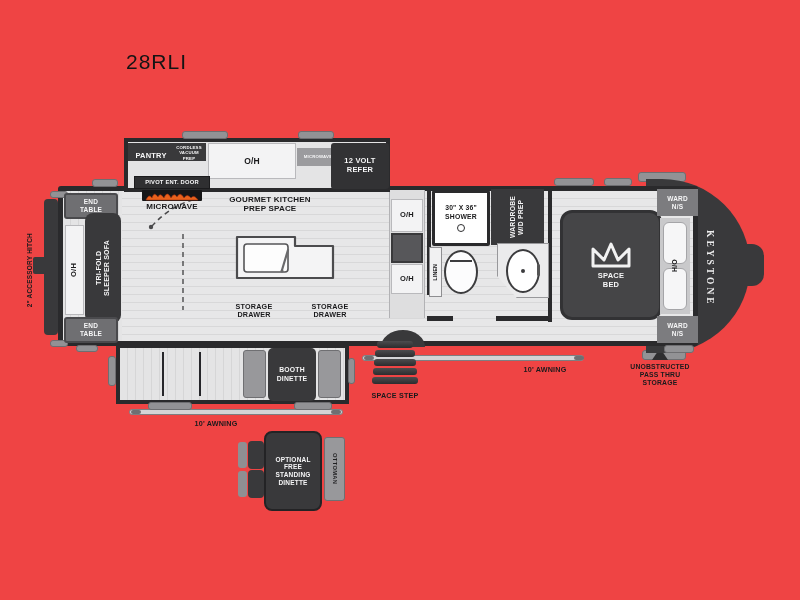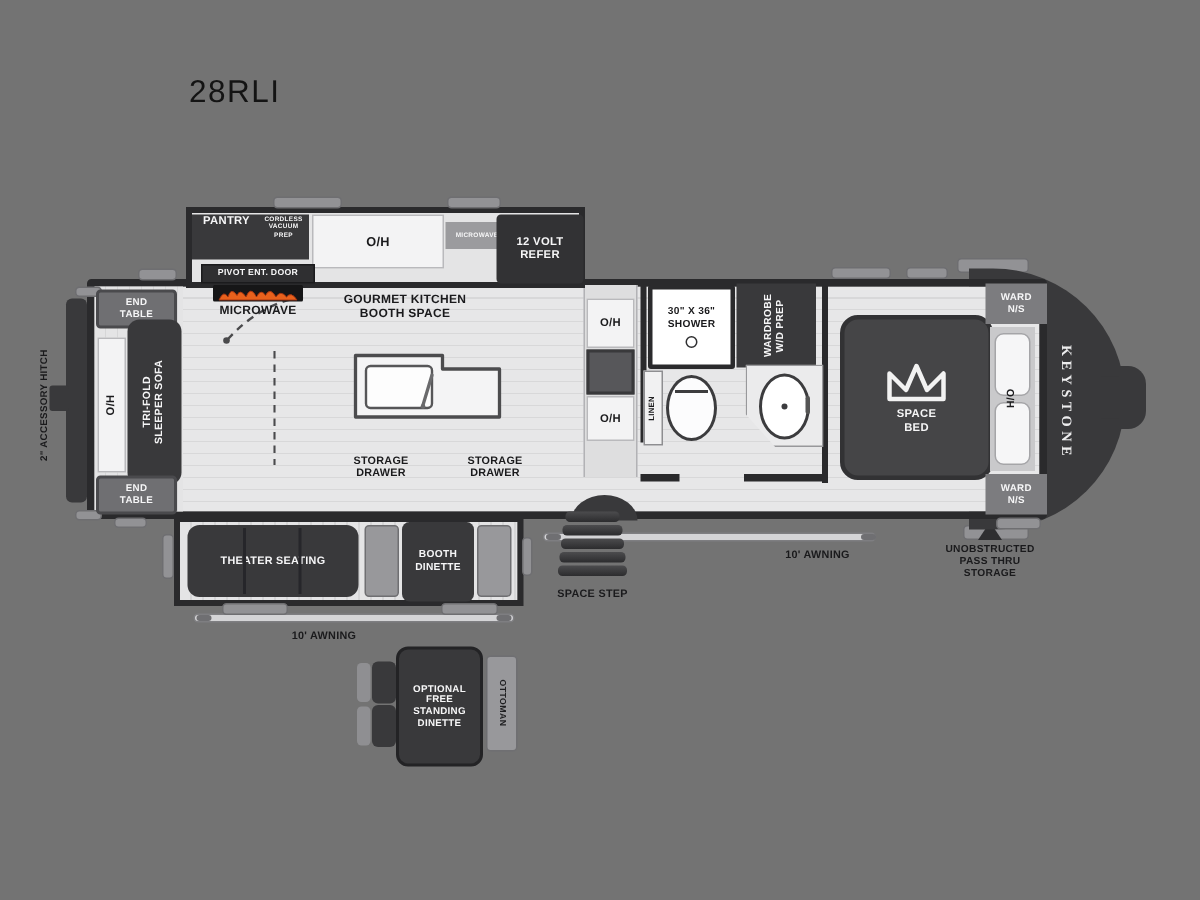--- a/index.html
+++ b/index.html
@@ -1,16 +1,16 @@
 <!DOCTYPE html>
 <html><head>
 <meta charset="utf-8">
 <style>
   html,body{margin:0;padding:0;background:#fff;}
-  .canvas{position:relative;width:800px;height:600px;background:#737373;overflow:hidden;
+  .canvas{position:relative;width:800px;height:600px;background:#ef4444;overflow:hidden;
           font-family:"Liberation Sans",sans-serif;}
   .abs{position:absolute;box-sizing:border-box;}
   .flex{display:flex;align-items:center;justify-content:center;text-align:center;}
   .lbl{font-weight:bold;color:#1a1a1c;line-height:1.18;letter-spacing:.2px;text-align:center;}
   .wlbl{font-weight:bold;color:#f6f6f7;line-height:1.18;letter-spacing:.2px;text-align:center;}
   .vert{writing-mode:vertical-rl;transform:rotate(180deg);}   
   .vertcw{writing-mode:vertical-rl;}                           
   .darkbox{background:#39393b;}
   .graybox{background:#7c7c7f;}
   .whitebox{background:#f3f3f4;border:1px solid #b9b9bc;}
@@ -65,21 +65,21 @@
   <div class="abs flex darkbox" style="left:85px;top:213px;width:36px;height:110px;border-radius:8px;z-index:3;">
     <span class="vert wlbl" style="font-size:7px;inline-size:62px;">TRI-FOLD SLEEPER SOFA</span>
   </div>
   <div class="abs flex" style="left:64px;top:317px;width:54px;height:26px;background:#6f6f72;border:2px solid #4a4a4d;border-radius:3px;z-index:3;">
     <span class="wlbl" style="font-size:6.5px;width:30px;">END TABLE</span>
   </div>
 
   <div class="abs tab" style="left:182px;top:131px;width:46px;height:8px;z-index:5;"></div>
   <div class="abs tab" style="left:298px;top:131px;width:36px;height:8px;z-index:5;"></div>
   <div class="abs" style="left:124px;top:138px;width:266px;height:54px;border:4px solid #2a2a2c;background:#e4e4e5;z-index:4;"></div>
-  <div class="abs darkbox" style="left:128px;top:143px;width:78px;height:30px;display:flex;align-items:flex-start;z-index:5;">
+  <div class="abs darkbox" style="left:128px;top:143px;width:78px;height:18px;display:flex;align-items:flex-end;z-index:5;">
     <span class="wlbl" style="flex:1;font-size:7.5px;">PANTRY</span>
     <span class="wlbl" style="width:30px;font-size:4.3px;line-height:1.25;padding-right:2px;">CORDLESS VACUUM PREP</span>
   </div>
   <div class="abs flex whitebox" style="left:208px;top:143px;width:88px;height:36px;z-index:5;">
     <span class="lbl" style="font-size:8.5px;">O/H</span>
   </div>
   <div class="abs flex" style="left:297px;top:148px;width:42px;height:18px;background:#9b9b9e;z-index:5;">
     <span class="wlbl" style="font-size:4.3px;">MICROWAVE</span>
   </div>
   <div class="abs flex" style="left:331px;top:143px;width:58px;height:46px;background:#323234;border-radius:3px;z-index:5;">
@@ -98,21 +98,21 @@
 
   <div class="abs" style="left:140px;top:194px;width:70px;height:120px;z-index:5;">
     <svg width="70" height="120" viewBox="0 0 70 120">
       <path d="M62 4 Q34 8 12 32" fill="none" stroke="#4a4a4c" stroke-width="1.6" stroke-dasharray="5 4"></path>
       <circle cx="11" cy="33" r="2.2" fill="#4a4a4c"></circle>
       <path d="M43 40 V116" fill="none" stroke="#4a4a4c" stroke-width="1.4" stroke-dasharray="5 4"></path>
     </svg>
   </div>
 
   <div class="abs flex" style="left:214px;top:195px;width:112px;z-index:4;">
-    <span class="lbl" style="font-size:8px;width:84px;">GOURMET KITCHEN BOOTH SPACE</span>
+    <span class="lbl" style="font-size:8px;width:84px;">GOURMET KITCHEN PREP SPACE</span>
   </div>
 
   <div class="abs" style="left:235px;top:232px;width:100px;height:48px;z-index:3;">
     <svg width="100" height="48" viewBox="0 0 100 48">
       <path d="M2 5 H60 V14 H98 V46 H2 Z" fill="#f4f4f5" stroke="#4c4c4e" stroke-width="2.2" stroke-linejoin="round"></path>
       <rect x="9" y="12" width="44" height="28" rx="3" fill="#fdfdfd" stroke="#565658" stroke-width="1.6"></rect>
       <line x1="53" y1="18" x2="47" y2="38" stroke="#6a6a6c" stroke-width="2.2" stroke-linecap="round"></line>
       <circle cx="47" cy="39" r="1.6" fill="#6a6a6c"></circle>
     </svg>
   </div>
@@ -177,23 +177,20 @@
   <div class="abs flex" style="left:700px;top:206px;width:20px;height:124px;z-index:4;">
     <span class="vertcw" style="font-size:9.5px;font-weight:bold;color:#ededee;letter-spacing:3px;font-family:'Liberation Serif',serif;">KEYSTONE</span>
   </div>
 
   <div class="abs tab" style="left:108px;top:356px;width:8px;height:30px;z-index:5;"></div>
   <div class="abs tab" style="left:348px;top:358px;width:7px;height:26px;z-index:5;"></div>
   <div class="abs floor-v" style="left:116px;top:344px;width:233px;height:60px;border:4px solid #2a2a2c;z-index:4;"></div>
   <div class="abs tab" style="left:148px;top:402px;width:44px;height:8px;z-index:5;"></div>
   <div class="abs tab" style="left:294px;top:402px;width:38px;height:8px;z-index:5;"></div>
 
-  <div class="abs flex darkbox" style="left:125px;top:350px;width:114px;height:48px;border-radius:8px;z-index:5;">
-    <span class="wlbl" style="font-size:7.2px;">THEATER SEATING</span>
-  </div>
   <div class="abs" style="left:162px;top:352px;width:2px;height:44px;background:#26262a;z-index:6;"></div>
   <div class="abs" style="left:199px;top:352px;width:2px;height:44px;background:#26262a;z-index:6;"></div>
 
   <div class="abs" style="left:243px;top:350px;width:23px;height:48px;background:#98989b;border:1px solid #6f6f72;border-radius:3px;z-index:5;"></div>
   <div class="abs flex darkbox" style="left:268px;top:348px;width:48px;height:53px;border-radius:5px;z-index:5;">
     <span class="wlbl" style="font-size:6.8px;width:36px;">BOOTH DINETTE</span>
   </div>
   <div class="abs" style="left:318px;top:350px;width:23px;height:48px;background:#98989b;border:1px solid #6f6f72;border-radius:3px;z-index:5;"></div>
 
   <div class="abs awnbar" style="left:129px;top:409px;width:214px;height:6px;"></div>

